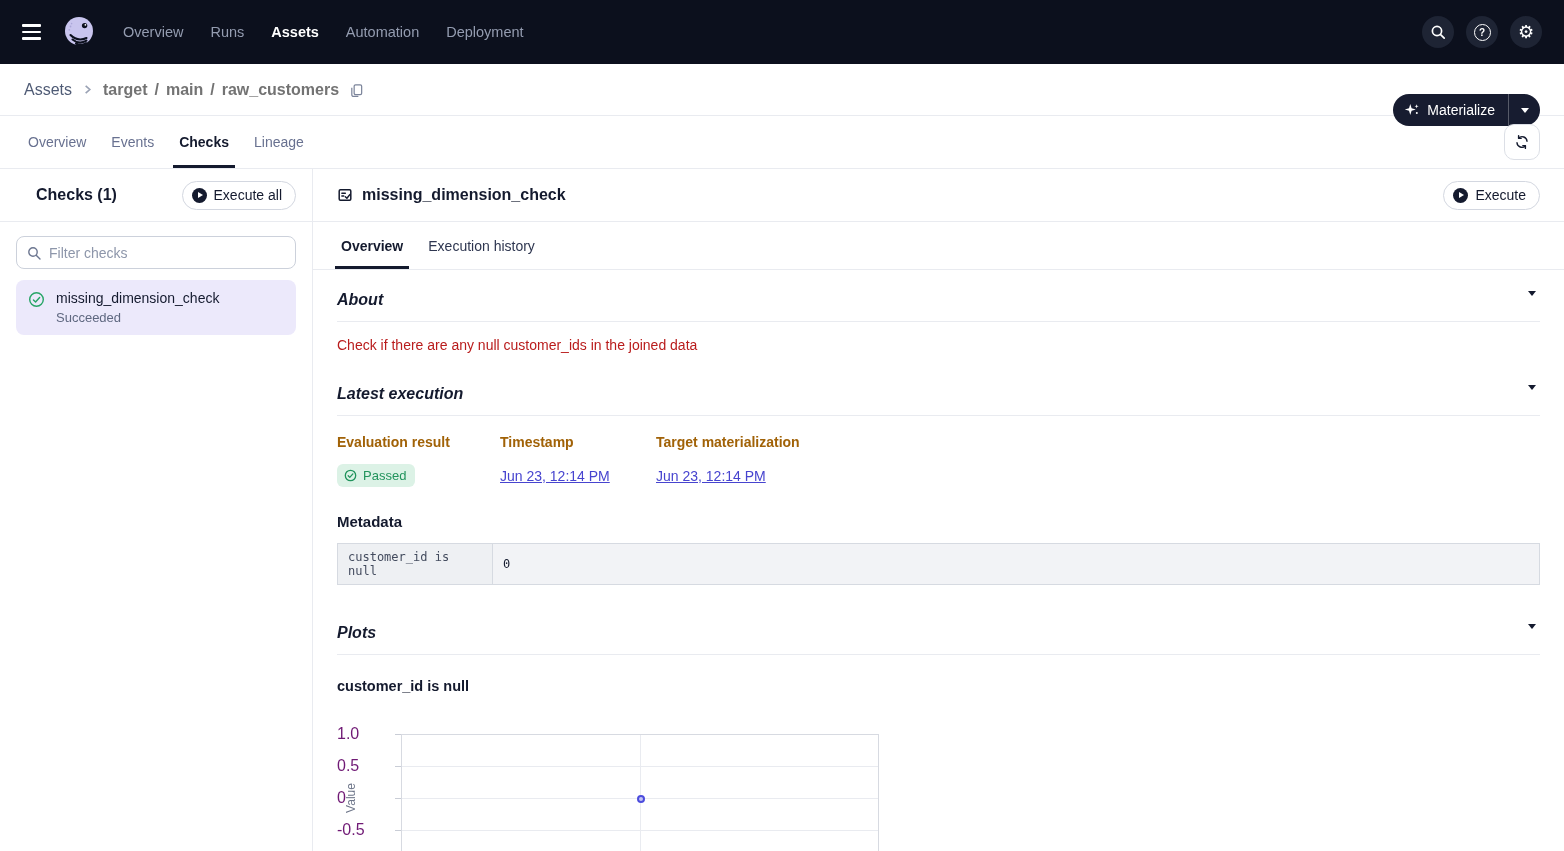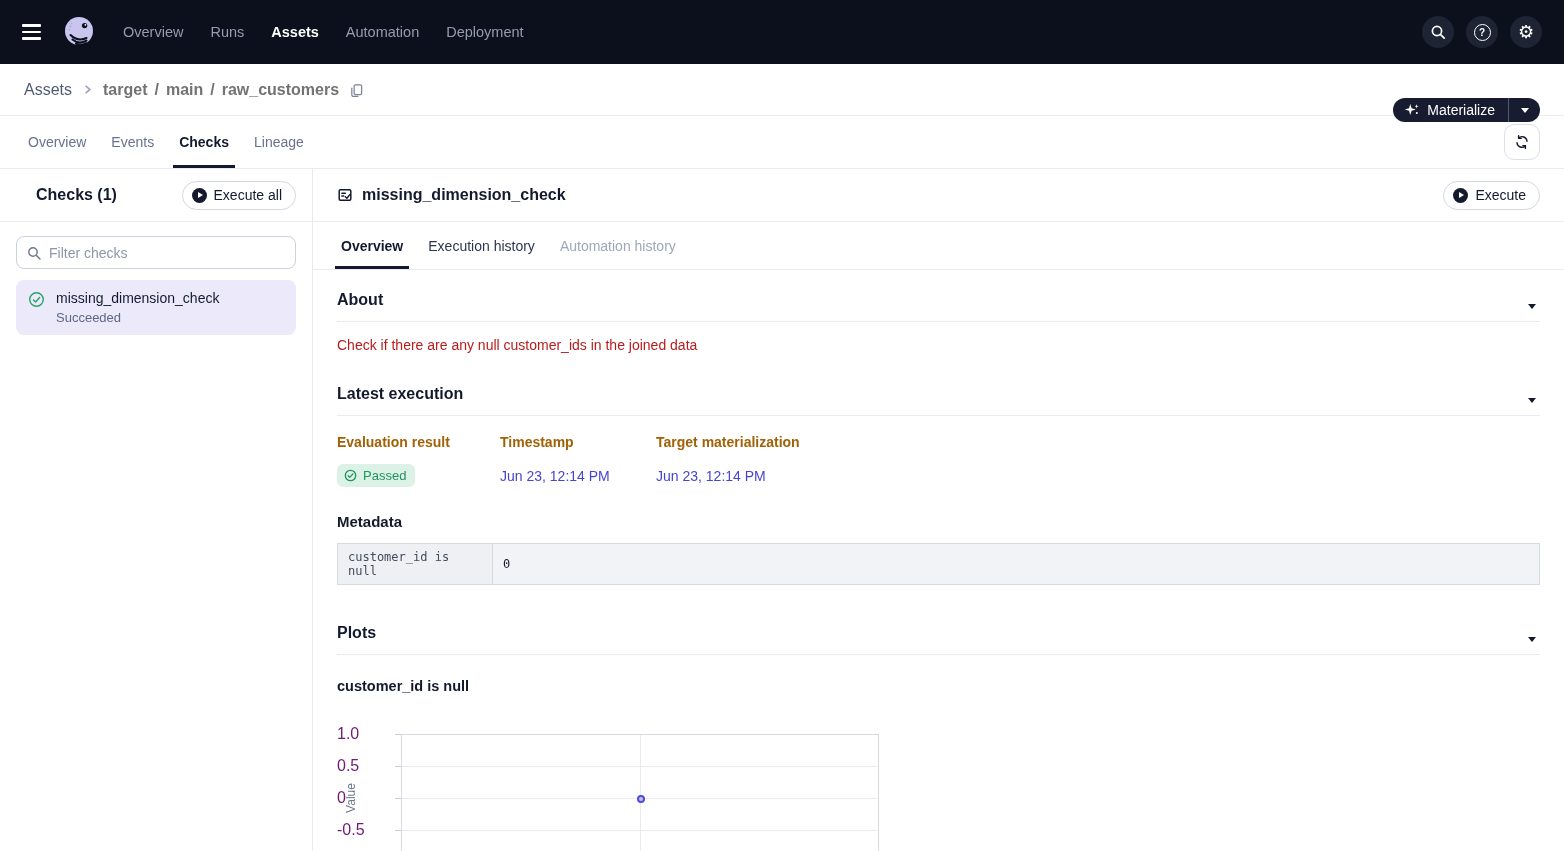--- a/index.html
+++ b/index.html
@@ -22,21 +22,21 @@
   .gear-glyph { color:#fff; font-size:18px; line-height:1; }
 
   
   .breadcrumb-row { height:52px; display:flex; align-items:center; padding:0 24px; border-bottom:1px solid #e9ebf0; }
   .crumb-root { font-size:16px; color:#4f5b75; cursor:pointer; }
   .crumb-chevron { margin:0 10px; display:flex; align-items:center; }
   .crumb-path { font-size:16px; font-weight:600; color:#737373; display:flex; gap:7px; align-items:center; }
   .crumb-path .sep { font-weight:700; }
   .crumb-path .last { font-weight:700; }
   .copy-btn { margin-left:10px; display:flex; align-items:center; cursor:pointer; }
-  .materialize-split { margin-left:auto; display:flex; align-items:stretch; height:24px; background:#171c30;
+  .materialize-split { margin-left:auto; display:flex; align-items:stretch; height:32px; background:#171c30;
     border-radius:16px; color:#fff; overflow:hidden; cursor:pointer;margin-top:41px; }
   .materialize-main { display:flex; align-items:center; gap:7px; padding:0 13px 0 11px; font-size:14px; font-weight:500; }
   .materialize-caret { width:32px; display:flex; align-items:center; justify-content:center;
     border-left:1px solid rgba(255,255,255,.28); }
   .caret-down { width:0; height:0; border-left:4px solid transparent; border-right:4px solid transparent;
     border-top:5px solid #fff; }
 
   
   .tabs-row { height:53px; display:flex; align-items:stretch; padding:0 24px; border-bottom:1px solid #e9ebf0; }
   .tab { position:relative; display:flex; align-items:center; margin-right:17px; font-size:14px;
@@ -73,32 +73,32 @@
 
   
   .check-detail { flex:1; min-width:0; display:flex; flex-direction:column; }
   .detail-header { height:53px; flex:none; display:flex; align-items:center; gap:9px; padding:0 24px;
     border-bottom:1px solid #e9ebf0; }
   .detail-title { font-size:16px; font-weight:700; }
   .detail-header .pill-btn { margin-left:auto;align-items:center; }
   .detail-tabs { height:48px; flex:none; display:flex; align-items:stretch; padding:0 24px; border-bottom:1px solid #e9ebf0; }
   .detail-body { flex:1; overflow:hidden; padding:0 24px; }
 
-  .section-header { display:flex; align-items:flex-end; justify-content:space-between;
-    padding:21px 4px 12px 0; border-bottom:1px solid #e9ebf0; }
+  .section-header { display:flex; align-items:flex-start; justify-content:space-between;
+    padding:21px 4px 12px 0; border-bottom:1px solid #e9ebf0;font-style:italic; }
   .section-title { font-size:16px; font-weight:700; }
   .section-caret { width:0; height:0; border-left:4.5px solid transparent; border-right:4.5px solid transparent;
     border-top:5.5px solid #141a2e; cursor:pointer; }
   .about-text { margin-top:15px; font-size:14px; color:#b91c1c; }
 
   .exec-grid { margin-top:18px; display:grid; grid-template-columns:163px 156px 1fr; row-gap:14px; align-items:center; }
   .col-header { font-size:14px; font-weight:700; color:#a16207; }
   .badge-passed { display:inline-flex; align-items:center; gap:6px; width:fit-content;
     background:#dcf2e6; color:#21935c; border-radius:6px; padding:4px 9px 4px 7px; font-size:13px; font-weight:500; }
-  .ts-link { font-size:14px; color:#4744cf; cursor:pointer; }
+  .ts-link { font-size:14px; color:#4744cf; cursor:pointer;text-decoration:underline; }
 
   .metadata-heading { margin-top:26px; font-size:15px; font-weight:700; }
   .metadata-table { margin-top:13px; width:100%; border-collapse:collapse;
     font-family:"DejaVu Sans Mono", monospace; font-size:12px; }
   .metadata-table td { border:1px solid #d6dae1; padding:6px 10px; }
   .metadata-table td.k { width:155px; background:#eef0f3; color:#434b5e; }
   .metadata-table td.v { background:#f2f3f6; color:#141a2e; }
 
   .plot-title { margin-top:23px; font-size:14.5px; font-weight:700; }
 
@@ -255,21 +255,20 @@
       <span class="detail-title">missing_dimension_check</span>
       <button class="pill-btn">
         <span class="play-icon"></span>
         <span>Execute</span>
       </button>
     </div>
 
     <div class="detail-tabs">
       <span class="tab active">Overview</span>
       <span class="tab" style="color:#2e3650">Execution history</span>
-      <span class="tab dim">Automation history</span>
     </div>
 
     <div class="detail-body">
 
       <div class="section-header">
         <span class="section-title">About</span>
         <span class="section-caret"></span>
       </div>
       <div class="about-text">Check if there are any null customer_ids in the joined data</div>
 

